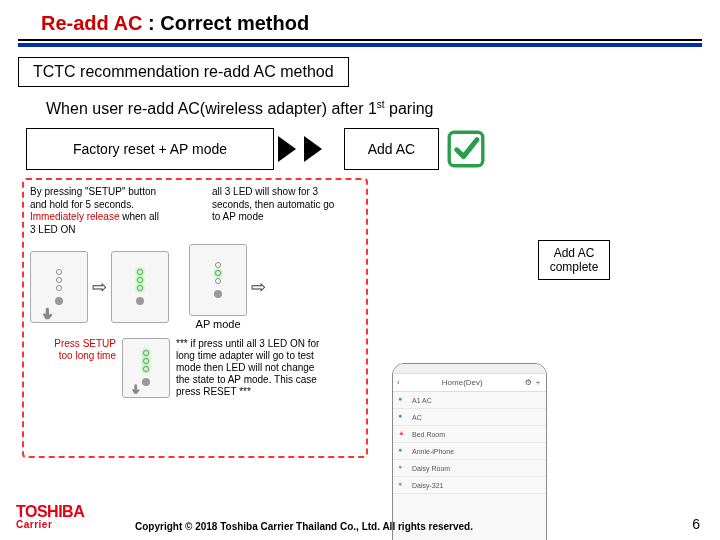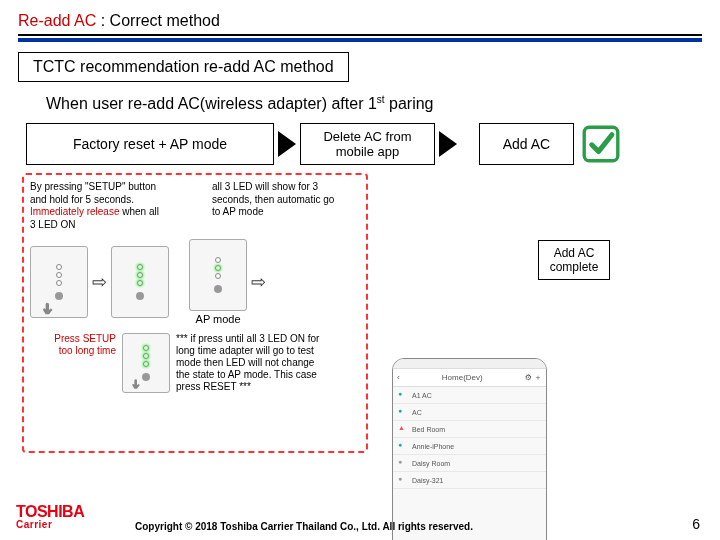--- a/index.html
+++ b/index.html
@@ -1,18 +1,18 @@
 <!DOCTYPE html>
 <html><head>
 <meta charset="utf-8">
 <style>
   * { box-sizing: border-box; margin: 0; padding: 0; }
   body { width: 720px; height: 540px; font-family: Arial, sans-serif; background: #fff; position: relative; overflow: hidden; }
   .slide { width: 100%; height: 100%; padding: 12px 18px 8px 18px; position: relative; }
-  .title { font-size: 16px; font-weight: normal; color: #c00; margin-bottom: 4px; }
+  .title { font-size: 20px; font-weight: bold; color: #c00; margin-bottom: 4px; margin-left: 23px; }
   .title .black { color: #000; }
   .hr1 { height: 2px; background: #000; margin-bottom: 2px; }
   .hr2 { height: 4px; background: #0033a0; margin-bottom: 10px; }
   .subtitle-box { border: 1.5px solid #000; display: inline-block; padding: 5px 14px; font-size: 16px; margin-bottom: 12px; background: #fff; }
   .intro { font-size: 16px; margin-left: 28px; margin-bottom: 10px; }
   .sup { font-size: 10px; vertical-align: super; }
   .row { display: flex; gap: 0; align-items: flex-start; margin-left: 8px; }
   .step-box { border: 1.5px solid #000; padding: 5px 10px; font-size: 14px; text-align: center; background: #fff; display: flex; align-items: center; justify-content: center; }
   .sb1 { width: 248px; height: 42px; }
   .sb2 { width: 135px; height: 42px; font-size: 13px; }
@@ -67,23 +67,20 @@
 
   <div class="intro">
     <span>When user re-add AC(wireless adapter) after 1</span><span class="sup">st</span><span> paring</span>
   </div>
 
   <div class="row">
     <div class="step-box sb1">
         <span>Factory reset + AP mode</span>
       </div>
     <div class="arrow-r"></div>
-    <div class="step-box sb2">
-        <span>Delete AC from mobile app</span>
-      </div>
     <div class="arrow-r"></div>
     <div class="step-box sb3">
         <span>Add AC</span>
       </div>
     <svg class="check-svg" viewBox="0 0 50 50">
       <rect x="5" y="5" width="40" height="40" rx="6" fill="none" stroke="#2a9d4a" stroke-width="4"></rect>
       <path d="M14 26 L22 34 L38 14" fill="none" stroke="#2a9d4a" stroke-width="6" stroke-linecap="round" stroke-linejoin="round"></path>
     </svg>
   </div>
 

